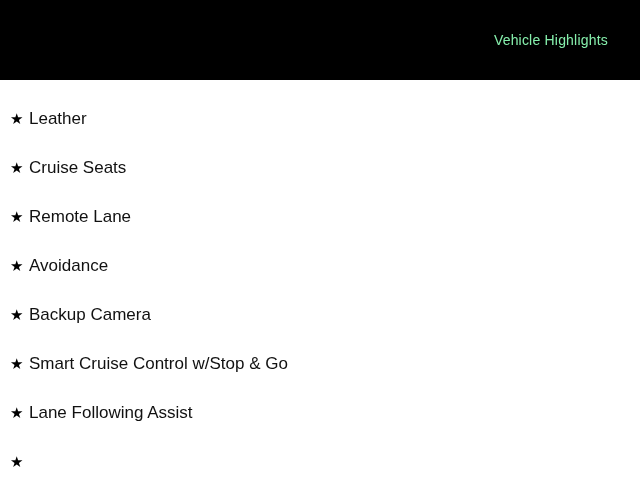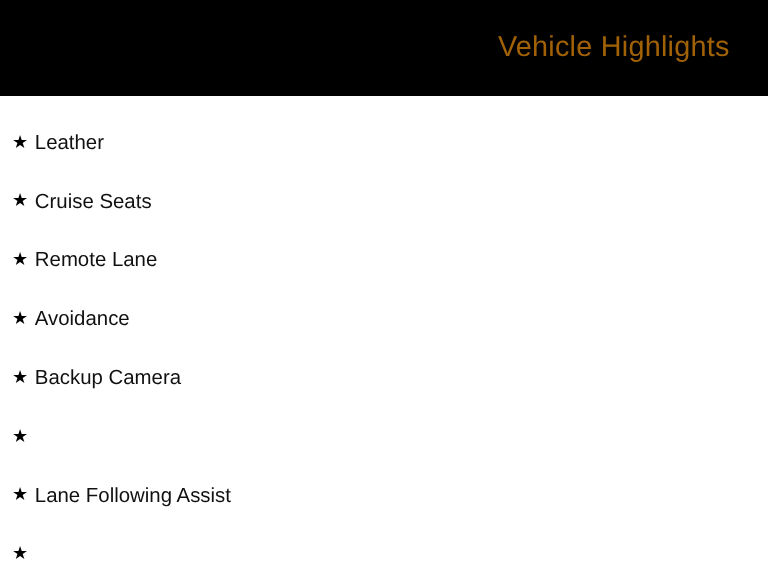--- a/index.html
+++ b/index.html
@@ -23,22 +23,22 @@
     width: 640px;
     height: 80px;
     background: #000000;
     display: flex;
     align-items: center;
     justify-content: flex-end;
     box-sizing: border-box;
     padding-right: 32px;
   }
   .header-title {
-    color: #a16207;
-    font-size: 24px;
+    color: #86efac;
+    font-size: 14px;
     font-weight: 400;
     letter-spacing: 0.2px;
     line-height: 1;
   }
   .highlights-list {
     list-style: none;
     margin: 0;
     padding: 14px 0 0 0;
   }
   .highlight-item {
@@ -91,20 +91,21 @@
     <li class="highlight-item">
       <span class="bullet-star">★</span>
       <span class="item-label">Avoidance</span>
     </li>
     <li class="highlight-item">
       <span class="bullet-star">★</span>
       <span class="item-label">Backup Camera</span>
     </li>
     <li class="highlight-item">
       <span class="bullet-star">★</span>
+      <span class="item-label">Smart Cruise Control w/Stop &amp; Go</span>
     </li>
     <li class="highlight-item">
       <span class="bullet-star">★</span>
       <span class="item-label">Lane Following Assist</span>
     </li>
     <li class="highlight-item">
       <span class="bullet-star">★</span>
     </li>
   </ul>
 

